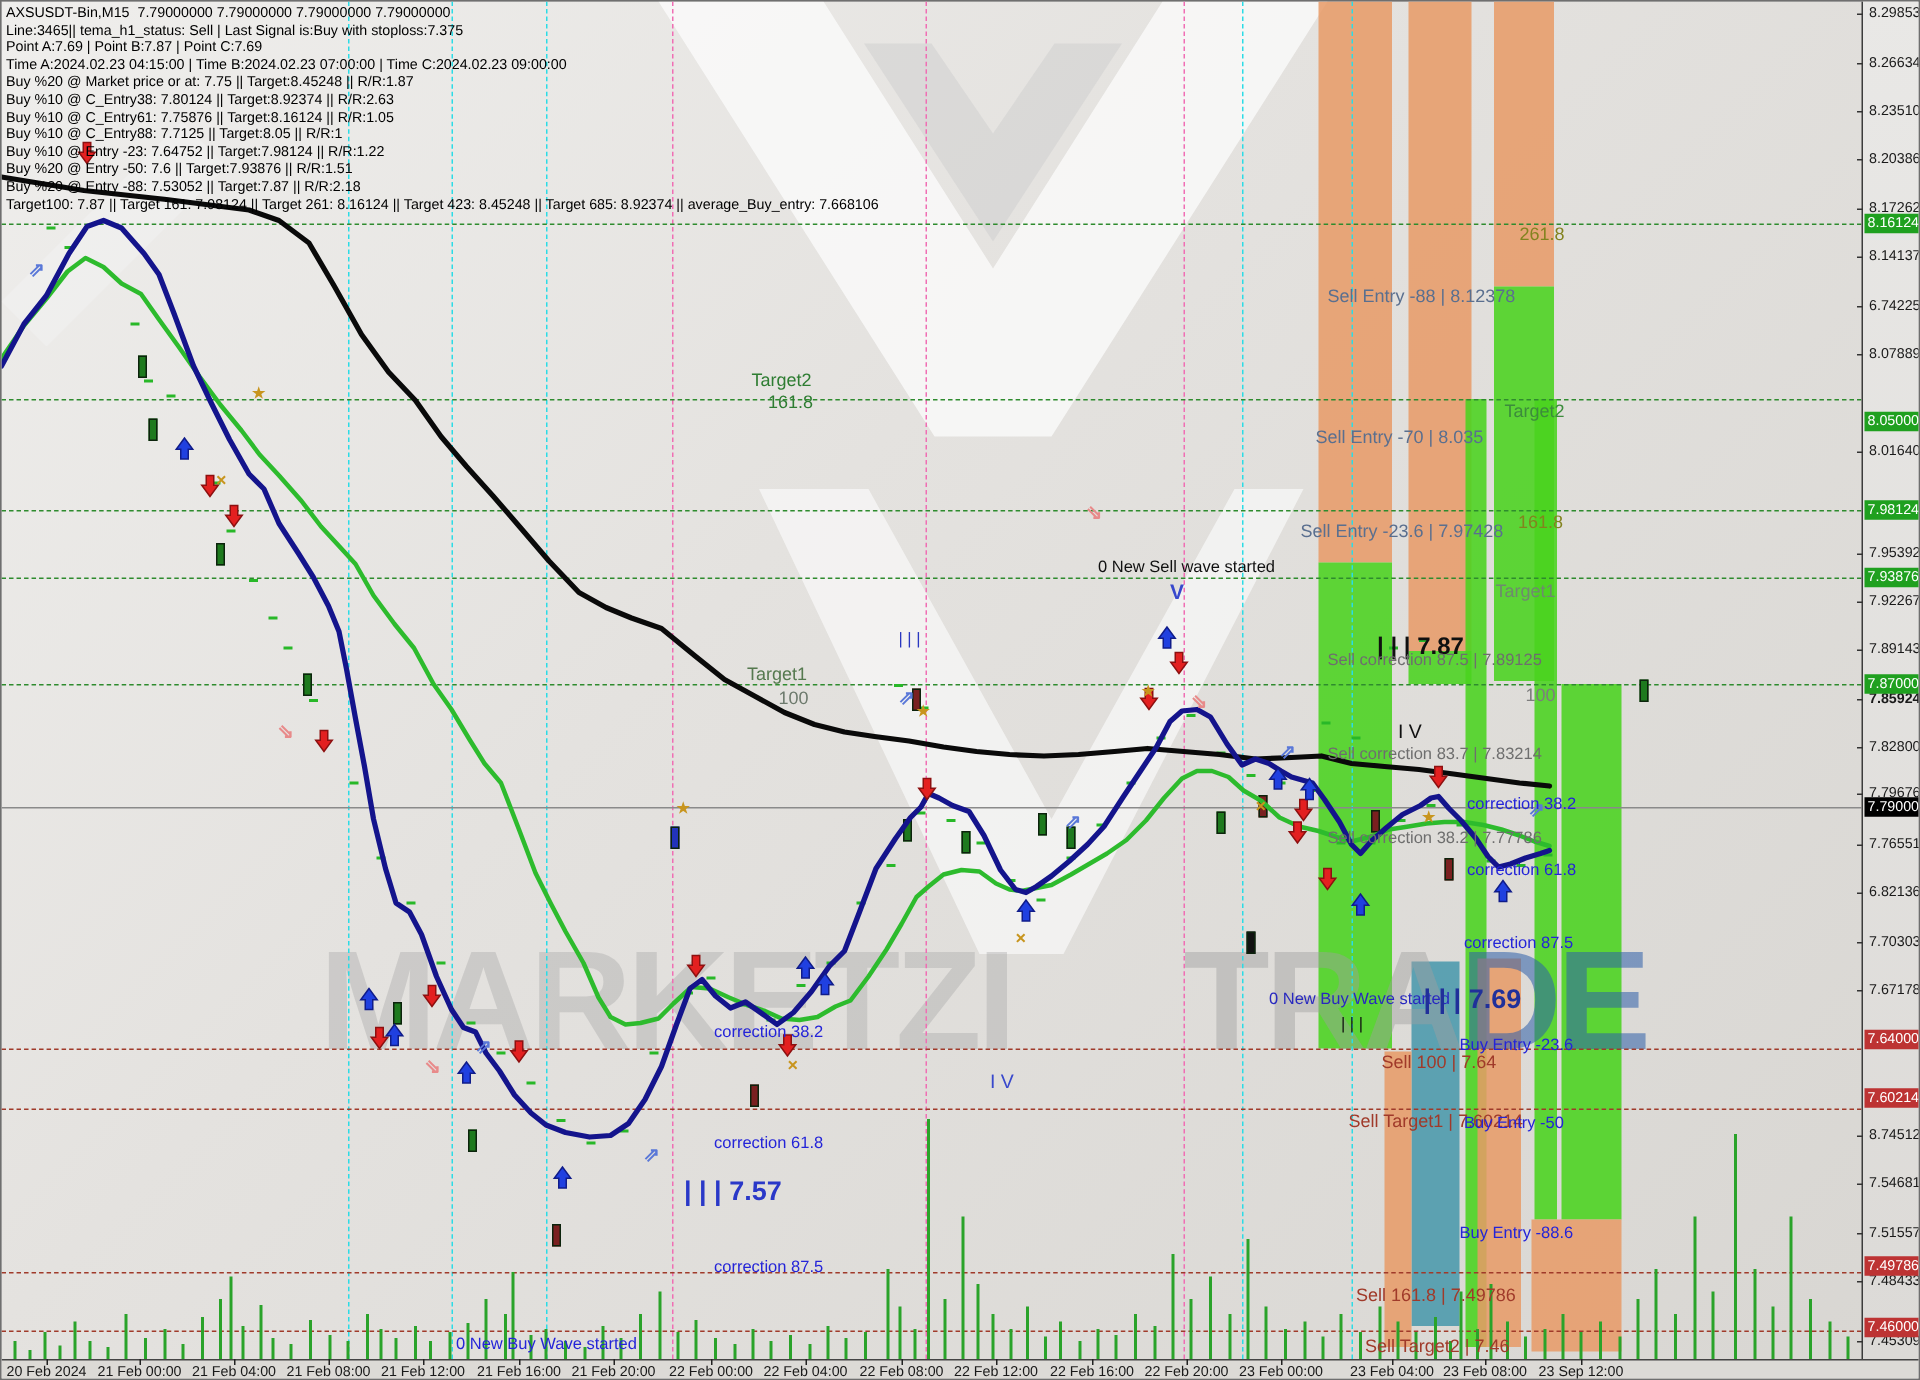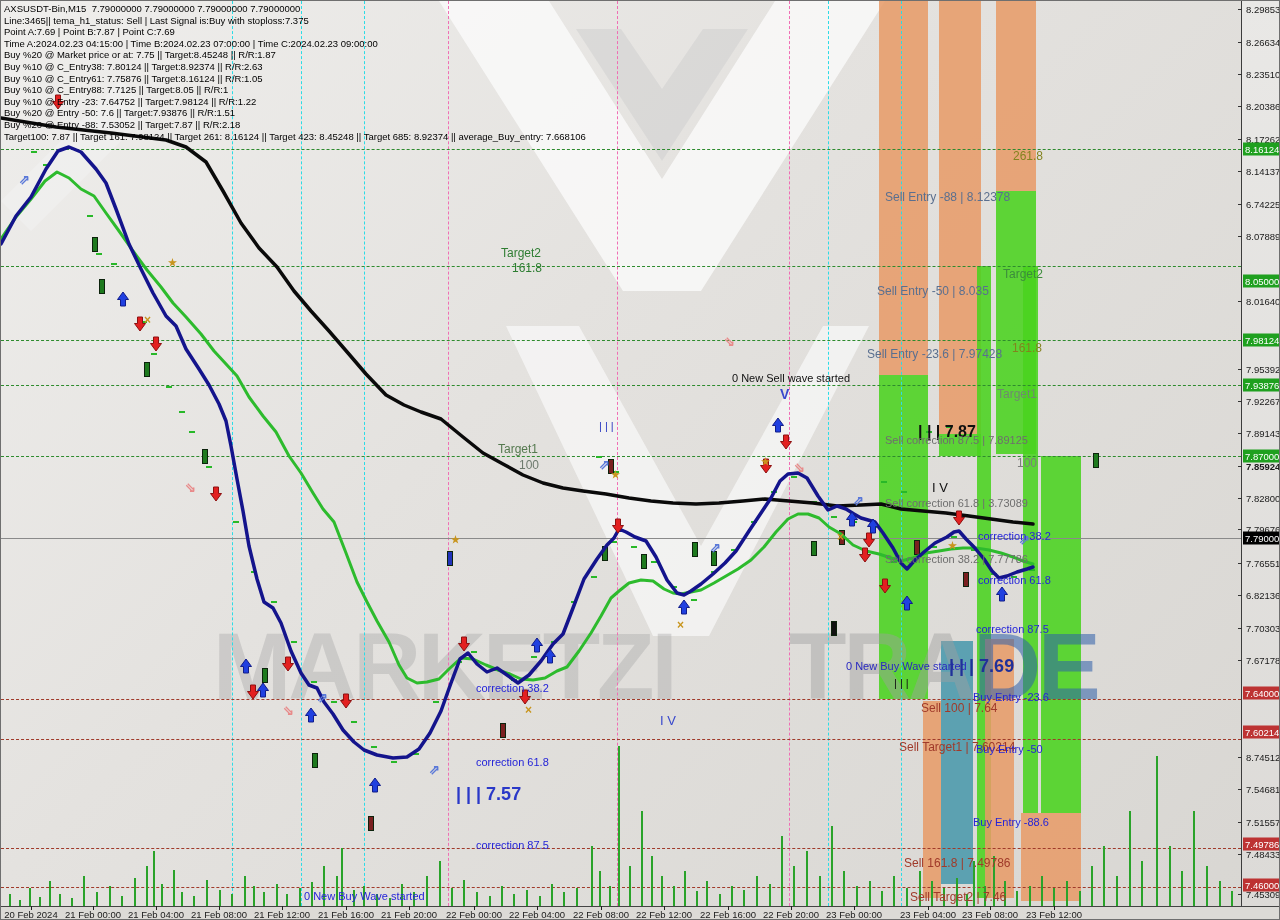--- a/index.html
+++ b/index.html
@@ -333,29 +333,29 @@
         <div class="lbl" style="left: 598px; top: 420px; color: rgb(42, 56, 192); font-size: 11px;">| | |</div>
         <div class="lbl" style="left: 455px; top: 784px; color: rgb(42, 56, 200); font-size: 18px; font-weight: bold;">| | | 7.57</div>
         <div class="lbl" style="left: 659px; top: 713px; color: rgb(56, 72, 204); font-size: 13px;">I V</div>
         <div class="lbl" style="left: 475px; top: 682px; color: rgb(36, 36, 216); font-size: 11px;">correction 38.2</div>
         <div class="lbl" style="left: 475px; top: 756px; color: rgb(36, 36, 216); font-size: 11px;">correction 61.8</div>
         <div class="lbl" style="left: 475px; top: 839px; color: rgb(36, 36, 216); font-size: 11px;">correction 87.5</div>
         <div class="lbl" style="left: 303px; top: 890px; color: rgb(36, 36, 216); font-size: 11px;">0 New Buy Wave started</div>
         <div class="lbl" style="left: 1012px; top: 149px; color: rgb(131, 131, 31); font-size: 12px;">261.8</div>
         <div class="lbl" style="left: 884px; top: 190px; color: rgb(90, 111, 143); font-size: 12px;">Sell Entry -88 | 8.12378</div>
         <div class="lbl" style="left: 1002px; top: 267px; color: rgb(60, 140, 60); font-size: 12px;">Target2</div>
-        <div class="lbl" style="left: 876px; top: 284px; color: rgb(90, 111, 143); font-size: 12px;">Sell Entry -50 | 8.035</div>
+        <div class="lbl" style="left: 876px; top: 284px; color: rgb(90, 111, 143); font-size: 12px;">Sell Entry -70 | 8.035</div>
         <div class="lbl" style="left: 1011px; top: 341px; color: rgb(131, 131, 31); font-size: 12px;">161.8</div>
         <div class="lbl" style="left: 866px; top: 347px; color: rgb(90, 111, 143); font-size: 12px;">Sell Entry -23.6 | 7.97428</div>
         <div class="lbl" style="left: 996px; top: 387px; color: rgb(110, 138, 110); font-size: 12px;">Target1</div>
         <div class="lbl" style="left: 917px; top: 423px; color: rgb(16, 16, 16); font-size: 16px; font-weight: bold;">| | | 7.87</div>
         <div class="lbl" style="left: 884px; top: 434px; color: rgb(110, 110, 110); font-size: 11px;">Sell correction 87.5 | 7.89125</div>
         <div class="lbl" style="left: 1016px; top: 456px; color: rgb(125, 125, 125); font-size: 12px;">100</div>
         <div class="lbl" style="left: 931px; top: 480px; color: rgb(16, 16, 16); font-size: 13px;">I V</div>
-        <div class="lbl" style="left: 884px; top: 497px; color: rgb(110, 110, 110); font-size: 11px;">Sell correction 61.8 | 3.73089</div>
+        <div class="lbl" style="left: 884px; top: 497px; color: rgb(110, 110, 110); font-size: 11px;">Sell correction 83.7 | 7.83214</div>
         <div class="lbl" style="left: 977px; top: 530px; color: rgb(36, 36, 216); font-size: 11px;">correction 38.2</div>
         <div class="lbl" style="left: 884px; top: 553px; color: rgb(110, 110, 110); font-size: 11px;">Sell correction 38.2 | 7.77786</div>
         <div class="lbl" style="left: 977px; top: 574px; color: rgb(36, 36, 216); font-size: 11px;">correction 61.8</div>
         <div class="lbl" style="left: 975px; top: 623px; color: rgb(36, 36, 216); font-size: 11px;">correction 87.5</div>
         <div class="lbl" style="left: 845px; top: 660px; color: rgb(40, 40, 192); font-size: 11px;">0 New Buy Wave started</div>
         <div class="lbl" style="left: 948px; top: 656px; color: rgb(32, 48, 154); font-size: 18px; font-weight: bold;">| | | 7.69</div>
         <div class="lbl" style="left: 893px; top: 677px; color: rgb(16, 16, 16); font-size: 11px;">| | |</div>
         <div class="lbl" style="left: 972px; top: 691px; color: rgb(36, 36, 216); font-size: 11px;">Buy Entry -23.6</div>
         <div class="lbl" style="left: 920px; top: 701px; color: rgb(160, 58, 42); font-size: 12px;">Sell 100 | 7.64</div>
         <div class="lbl" style="left: 898px; top: 740px; color: rgb(160, 58, 42); font-size: 12px;">Sell Target1 | 7.60214</div>
@@ -452,16 +452,16 @@
       <div class="tlab" style="left: 727px;">22 Feb 16:00</div>
       <div class="ttick" style="left: 727px;"></div>
       <div class="tlab" style="left: 790px;">22 Feb 20:00</div>
       <div class="ttick" style="left: 790px;"></div>
       <div class="tlab" style="left: 853px;">23 Feb 00:00</div>
       <div class="ttick" style="left: 853px;"></div>
       <div class="tlab" style="left: 927px;">23 Feb 04:00</div>
       <div class="ttick" style="left: 927px;"></div>
       <div class="tlab" style="left: 989px;">23 Feb 08:00</div>
       <div class="ttick" style="left: 989px;"></div>
-      <div class="tlab" style="left: 1053px;">23 Feb 12:00</div>
+      <div class="tlab" style="left: 1053px;">23 Sep 12:00</div>
       <div class="ttick" style="left: 1053px;"></div>
     </div>
 </div>
 
 </body></html>

